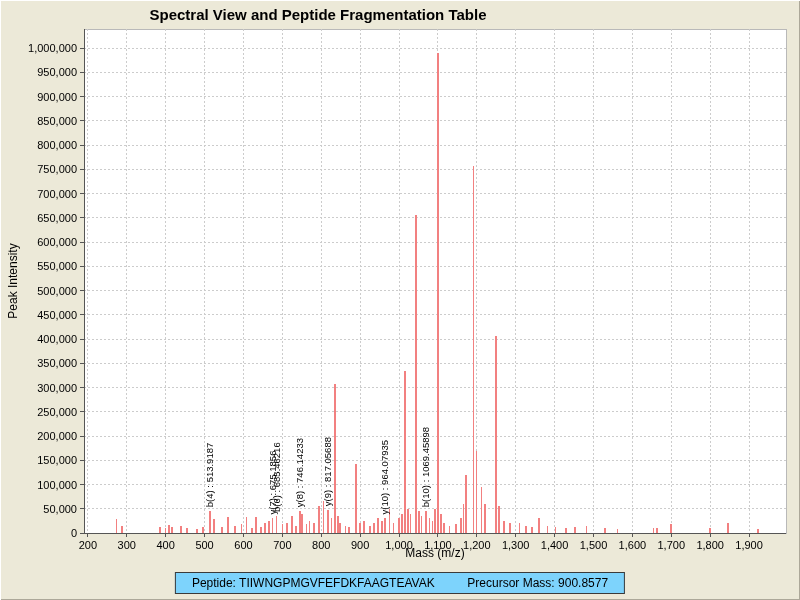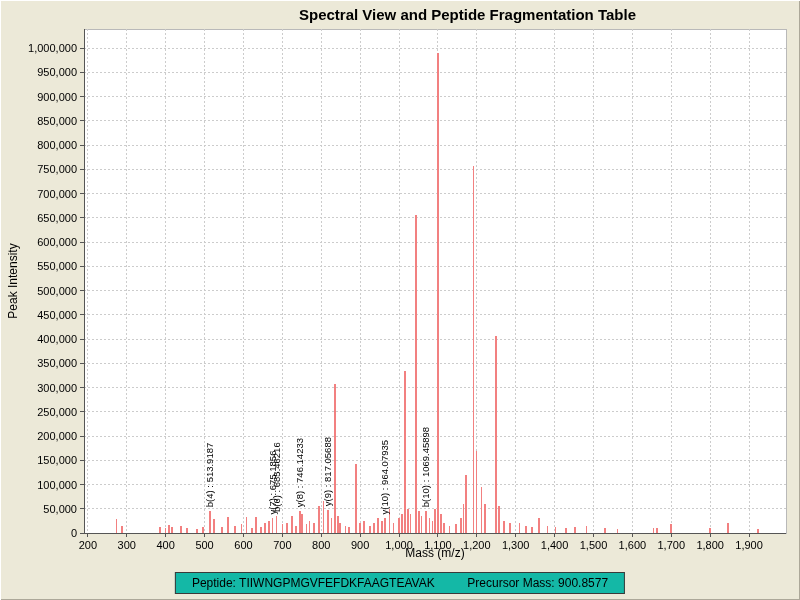--- a/index.html
+++ b/index.html
@@ -1,23 +1,23 @@
 <!DOCTYPE html>
 <html><head>
 <meta charset="utf-8">
 <style>
   html,body{margin:0;padding:0;}
   body{font-family:"Liberation Sans","DejaVu Sans",sans-serif;background:#ece9d8;}
   .screen{position:relative;width:800px;height:600px;background:#ece9d8;overflow:hidden;
           box-shadow:inset 1px 1px 0 #ffffff, inset -1px -1px 0 #aca899;}
-  .chart-title{position:absolute;top:6px;left:0;width:636px;text-align:right;
+  .chart-title{position:absolute;top:6px;left:0;width:636px;text-align:center;
                font-size:15px;font-weight:bold;color:#000;}
   svg{position:absolute;top:0;left:0;}
   .footer-box{position:absolute;top:572px;left:50%;transform:translateX(-50%);
-              background:#14b8a6;border:1px solid #3a3a3a;padding:3px 16px;
+              background:#7dd3fc;border:1px solid #3a3a3a;padding:3px 16px;
               font-size:12px;color:#000;white-space:nowrap;}
   .footer-box .gap{display:inline-block;width:26px;}
   text{font-family:"Liberation Sans","DejaVu Sans",sans-serif;}
 </style>
 </head>
 <body>
 
 <div class="screen">
 
   <div class="chart-title">Spectral View and Peptide Fragmentation Table</div>

